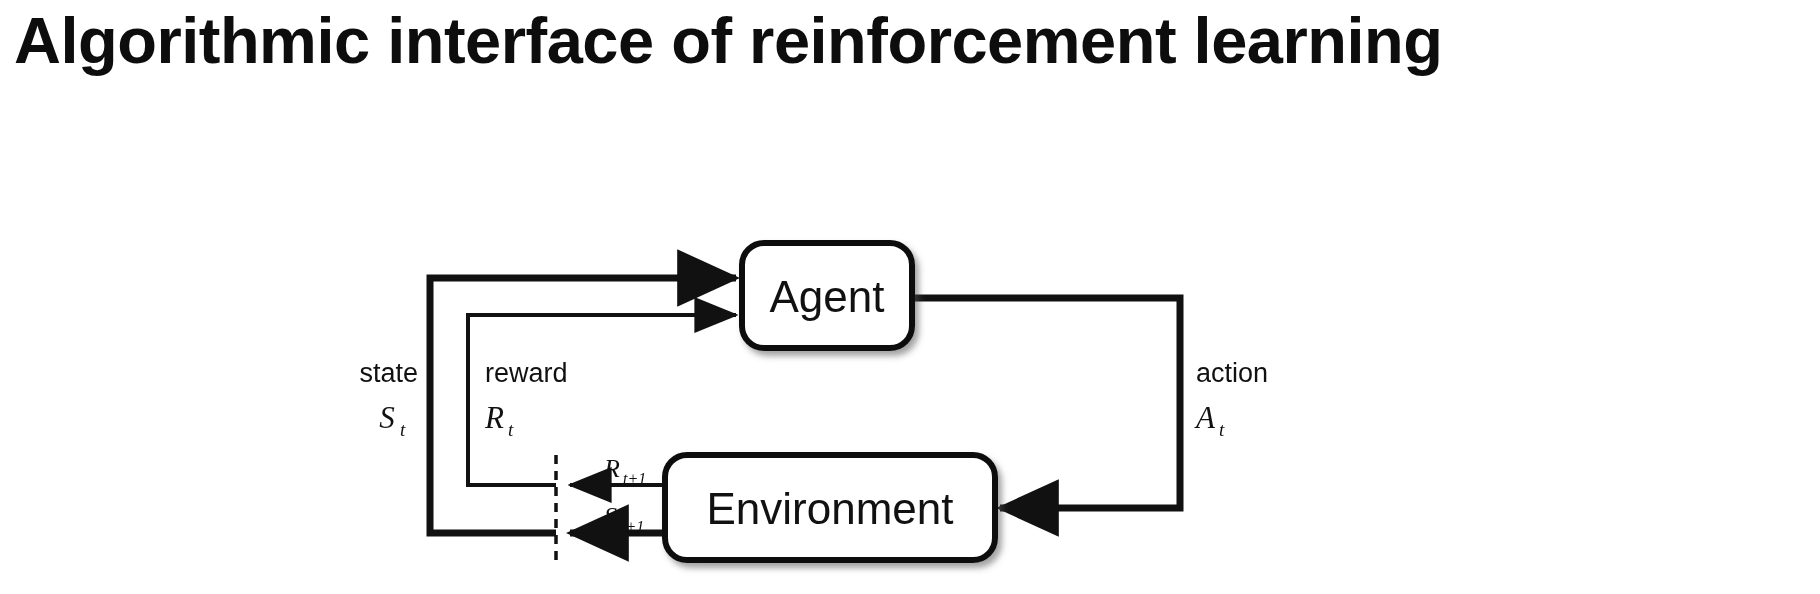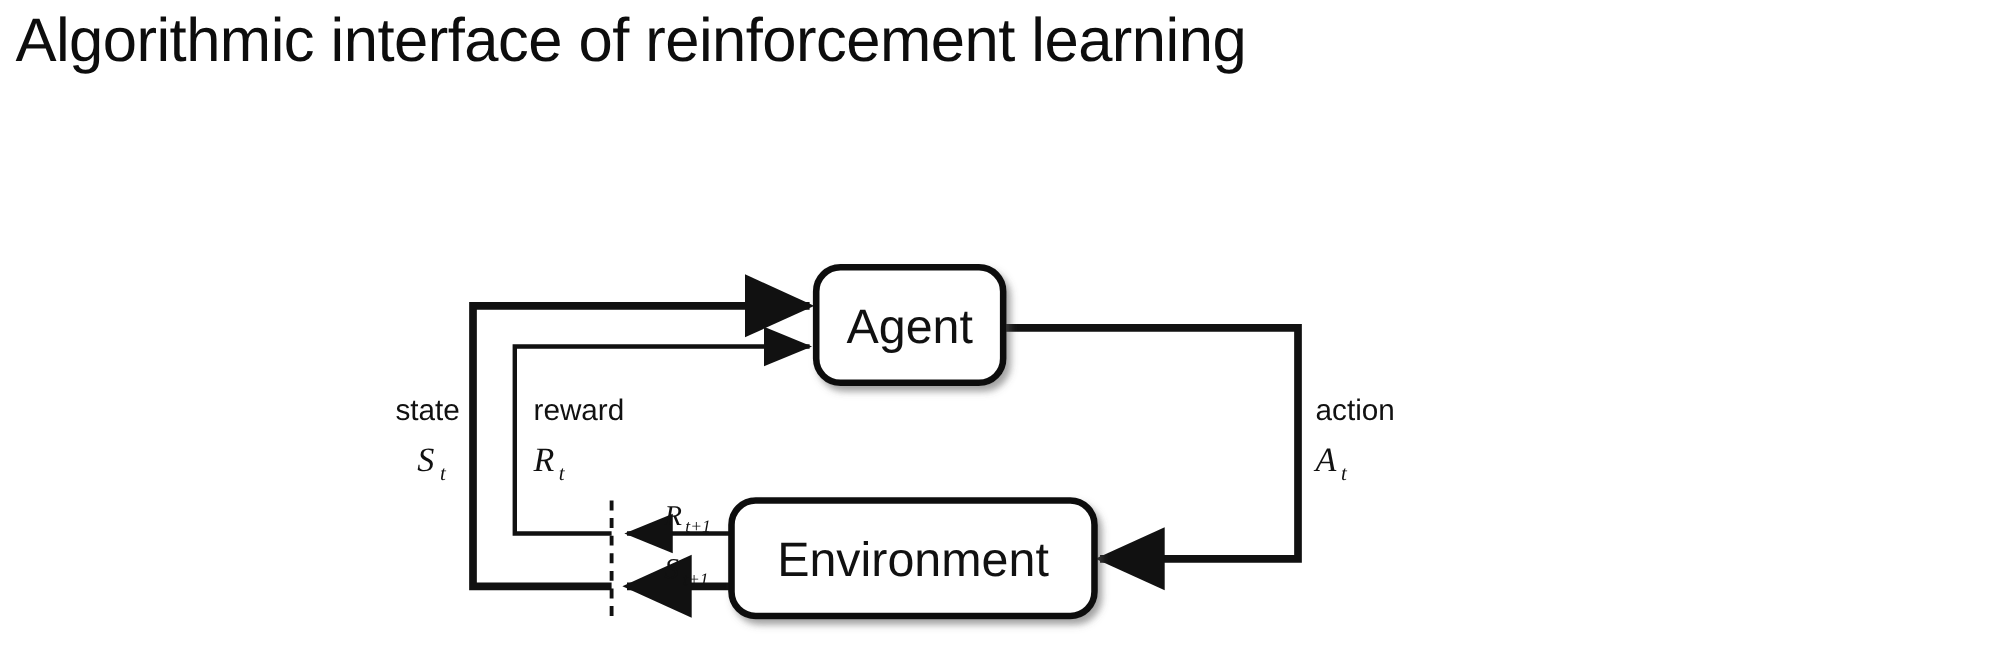--- a/index.html
+++ b/index.html
@@ -16,22 +16,22 @@
     font-family: "Liberation Sans", sans-serif;
   }
 
   
   #slide-title {
     position: absolute;
     left: 14px;
     top: 6px;
     width: 1800px;
     font-family: "Liberation Sans", sans-serif;
-    font-size: 56px;
-    font-weight: 400;
+    font-size: 65px;
+    font-weight: 700;
     line-height: 1.08;
     color: #0d0d0d;
     white-space: nowrap;
     letter-spacing: -0.5px;
   }
 
   
   #diagram {
     position: absolute;
     left: 0;

